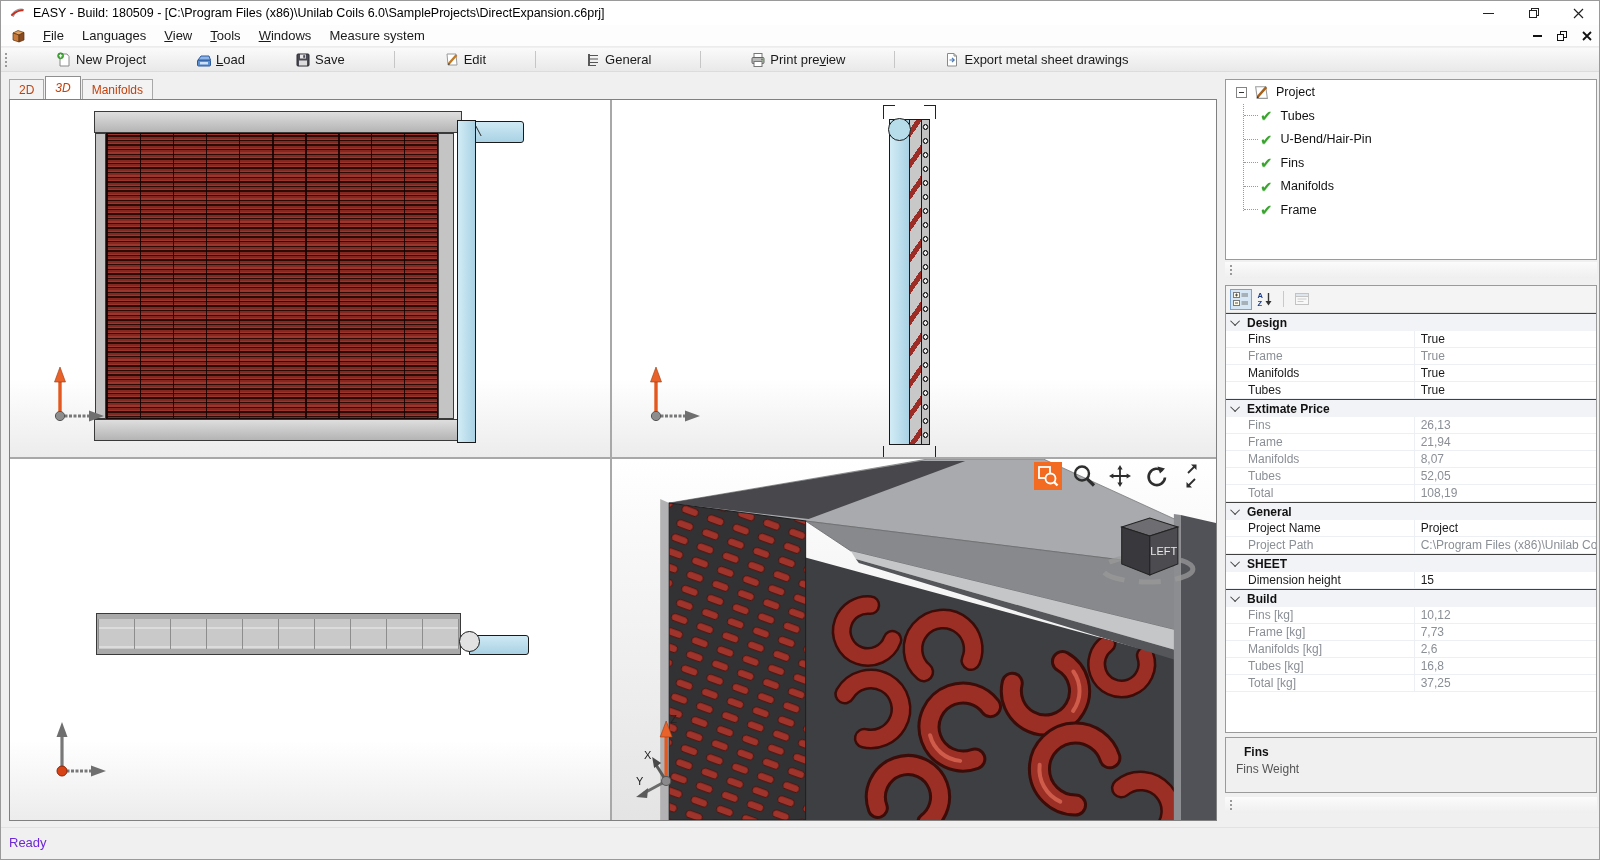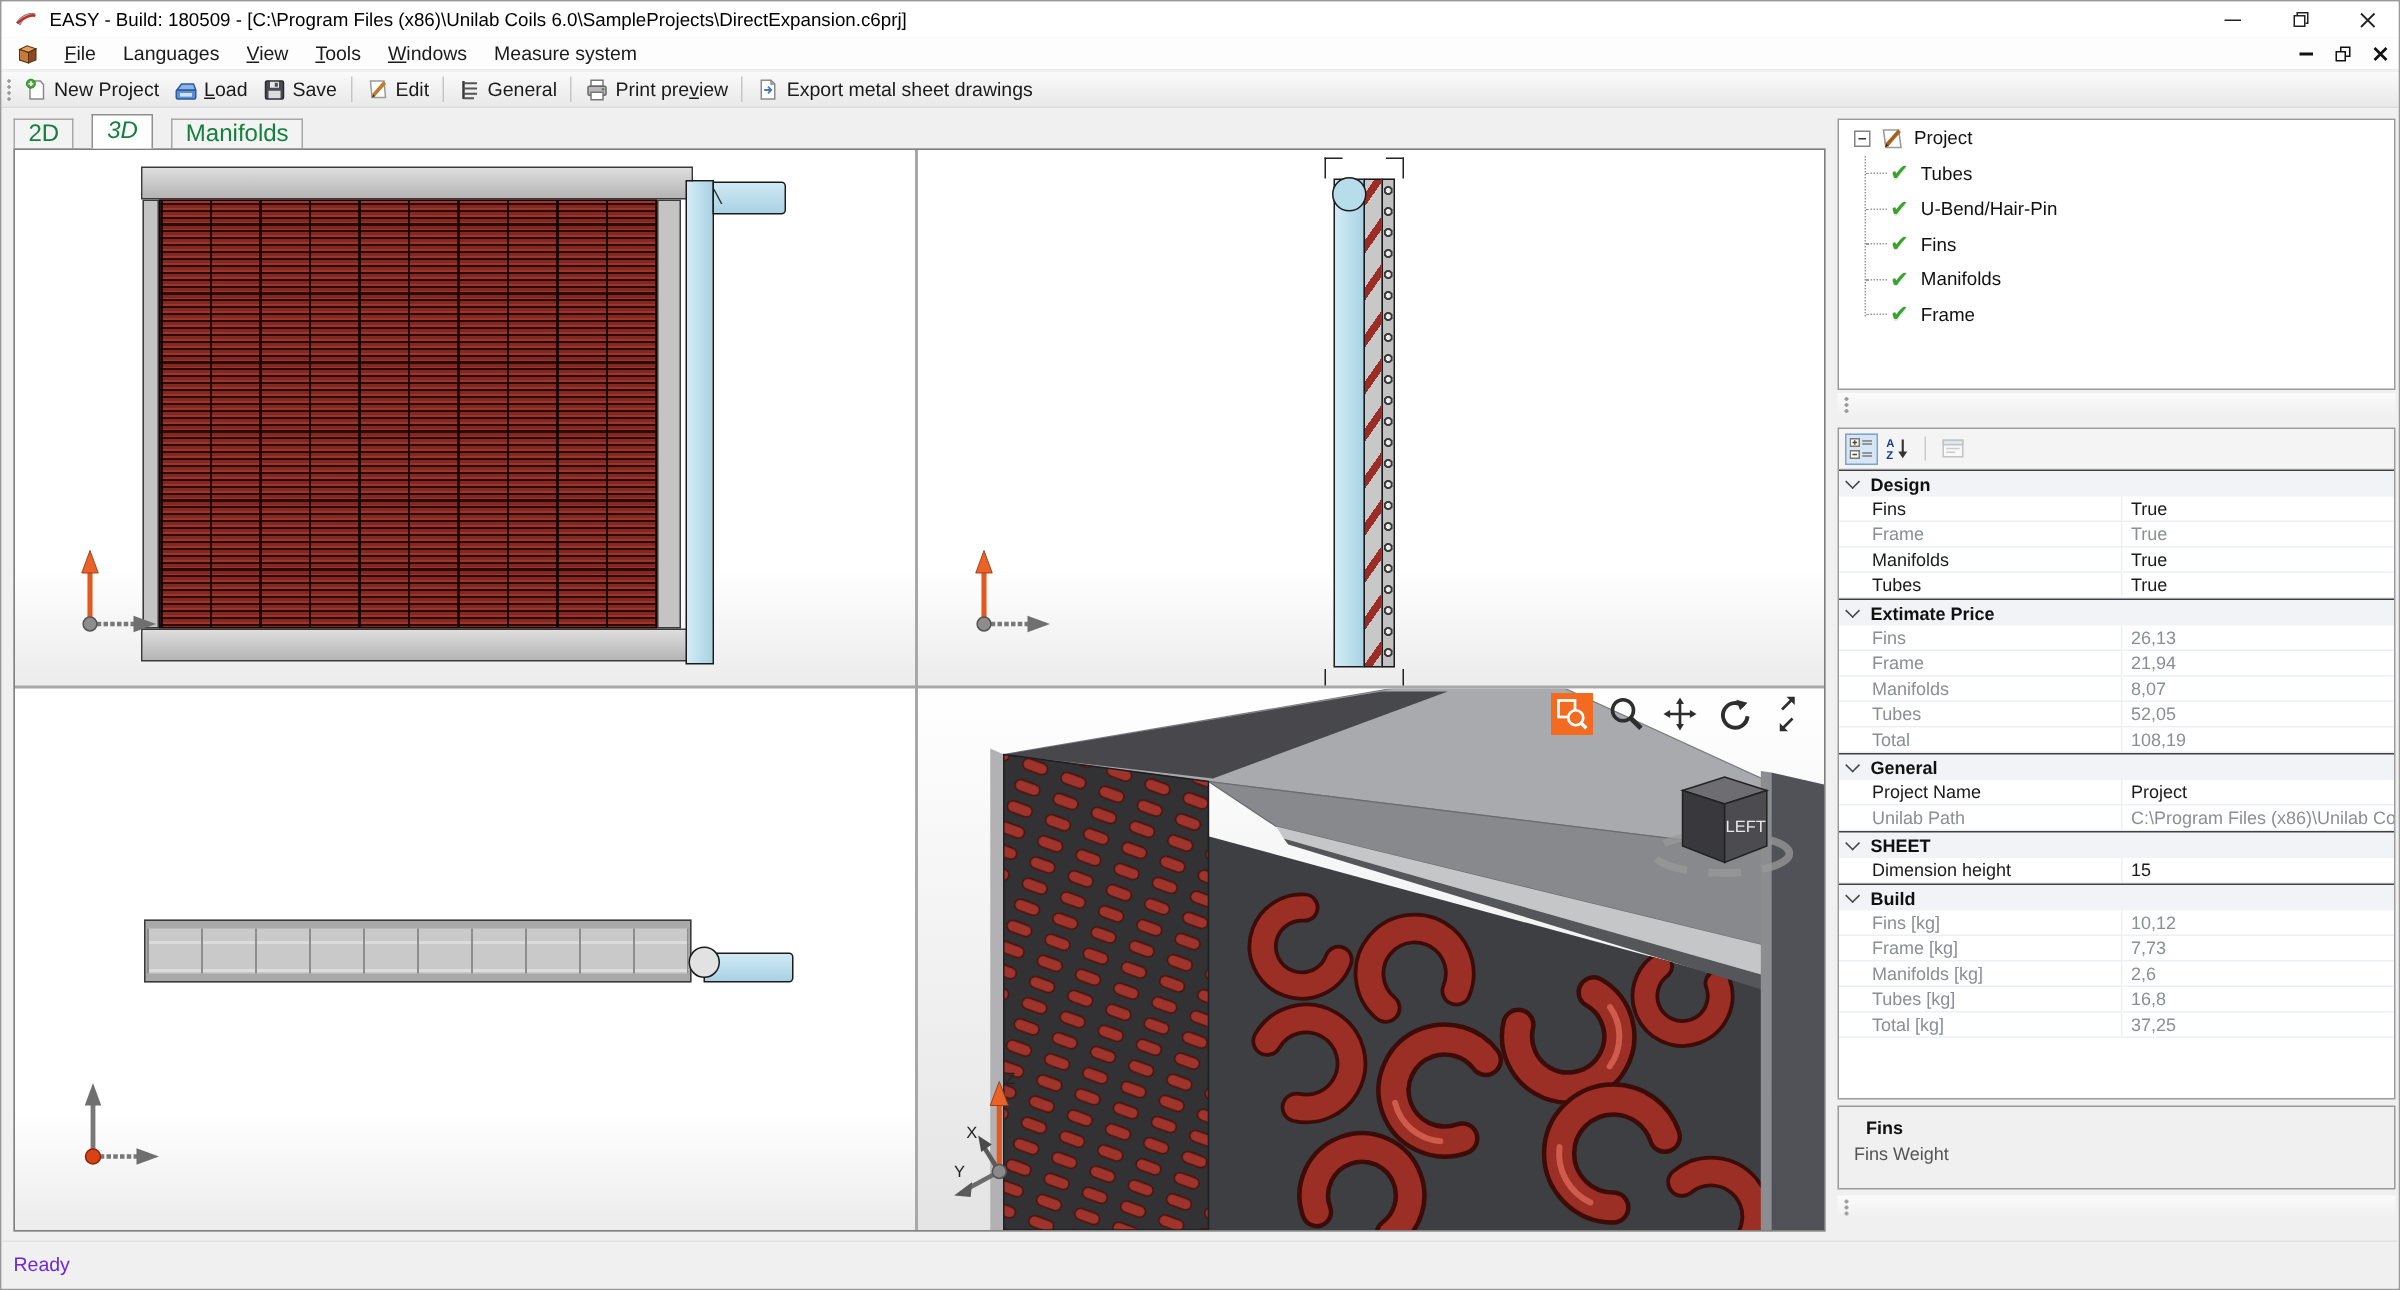--- a/index.html
+++ b/index.html
@@ -23,33 +23,33 @@
   .menu-item{padding:0 9px;font-size:13px;color:#1a1a1a;height:22px;display:flex;align-items:center;white-space:nowrap;}
   .menu-item u{text-decoration:underline;}
   .mdi-btns{position:absolute;right:6px;top:0;height:22px;display:flex;align-items:center;gap:9px;}
   .mdi-btn{width:16px;height:16px;display:flex;align-items:center;justify-content:center;}
   .mdi-min{width:9px;height:2px;background:#111;}
   .mdi-restore{position:relative;width:10px;height:10px;}
   .mdi-restore .r1{position:absolute;right:0;top:0;width:7px;height:7px;border:1.4px solid #111;}
   .mdi-restore .r2{position:absolute;left:0;bottom:0;width:7px;height:7px;border:1.4px solid #111;background:#fdfdfd;}
 
   
-  .toolbar{position:absolute;left:0;top:47px;width:1600px;height:24px;background:linear-gradient(#fafafa,#e9e9e9);border-bottom:1px solid #dcdcdc;display:flex;align-items:center;}
+  .toolbar{position:absolute;left:0;top:47px;width:1600px;height:24px;background:linear-gradient(#fafafa,#e9e9e9);border-bottom:1px solid #dcdcdc;display:flex;align-items:center;gap:40px;}
   .tb-grip{width:4px;height:16px;margin:0 3px 0 3px;background-image:radial-gradient(circle 1px,#9a9a9a 0 1px,transparent 1.2px);background-size:4px 4px;}
   .tb-btn{display:flex;align-items:center;gap:4px;padding:2px 5px;font-size:13px;color:#1a1a1a;white-space:nowrap;}
   .tb-btn u{text-decoration:underline;}
   .tb-sep{width:1px;height:17px;background:#c6c6c6;margin:0 4px;}
   .ico16{width:16px;height:16px;flex:0 0 auto;}
 
   
   .workspace{position:absolute;left:0;top:71px;width:1600px;height:755px;background:#f0f0f0;}
 
   
   .tabstrip{position:absolute;left:8px;top:5px;height:22px;display:flex;align-items:flex-end;}
-  .tab{height:20px;padding:0 9px;font-size:16px;color:#15803d;background:#f3f3f3;border:1px solid #a8a8a8;border-bottom:none;display:flex;align-items:center;margin-right:12px;}
+  .tab{height:20px;padding:0 9px;font-size:12px;color:#c2410c;background:#f3f3f3;border:1px solid #a8a8a8;border-bottom:none;display:flex;align-items:center;margin-right:1px;}
   .tab.active{height:23px;background:#ffffff;border-color:#8f8f8f;position:relative;z-index:5;font-style:italic;}
 
   
   .docbox{position:absolute;left:8px;top:27px;width:1208px;height:722px;background:#a8a8a8;border:1px solid #808080;display:grid;grid-template-columns:600px 604px;grid-template-rows:357px 361px;gap:2px;z-index:1;}
   .vp{position:relative;overflow:hidden;background:linear-gradient(#ffffff 78%,#ececec);}
 
   
   .coil-front{position:absolute;left:84px;top:11px;width:446px;height:334px;}
   .cf-bar{position:absolute;left:0;width:368px;height:22px;background:linear-gradient(#dedede,#b4b4b4);border:1.5px solid #3a3a3a;}
   .cf-sheet{position:absolute;top:22px;height:286px;background:#c4c4c4;border:1.2px solid #3a3a3a;}
@@ -582,21 +582,21 @@
 
           <div class="pg-cat">
               <span class="chev"></span>
               <span>General</span>
             </div>
           <div class="pg-row">
               <div class="pg-name">Project Name</div>
               <div class="pg-val">Project</div>
             </div>
           <div class="pg-row ro">
-              <div class="pg-name">Unilab Path</div>
+              <div class="pg-name">Project Path</div>
               <div class="pg-val">C:\Program Files (x86)\Unilab Coils 6.</div>
             </div>
 
           <div class="pg-cat">
               <span class="chev"></span>
               <span>SHEET</span>
             </div>
           <div class="pg-row">
               <div class="pg-name">Dimension height</div>
               <div class="pg-val">15</div>

